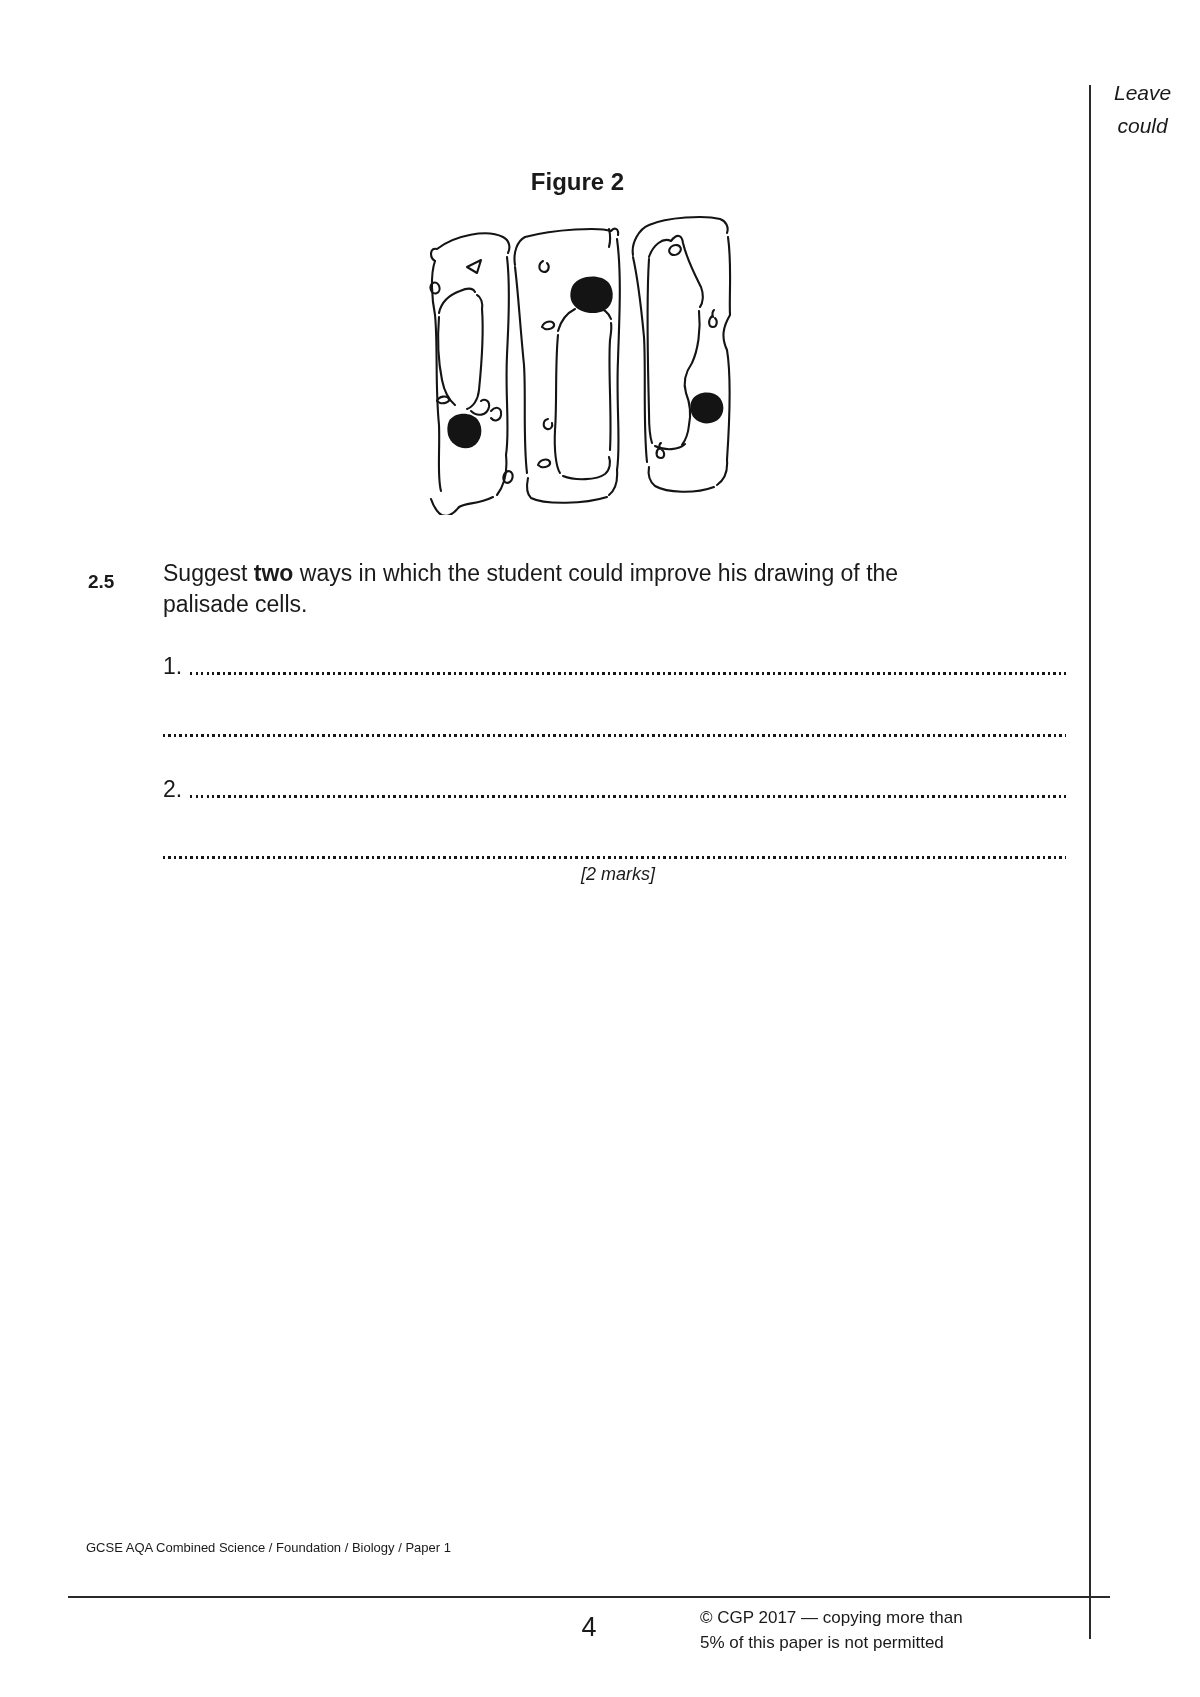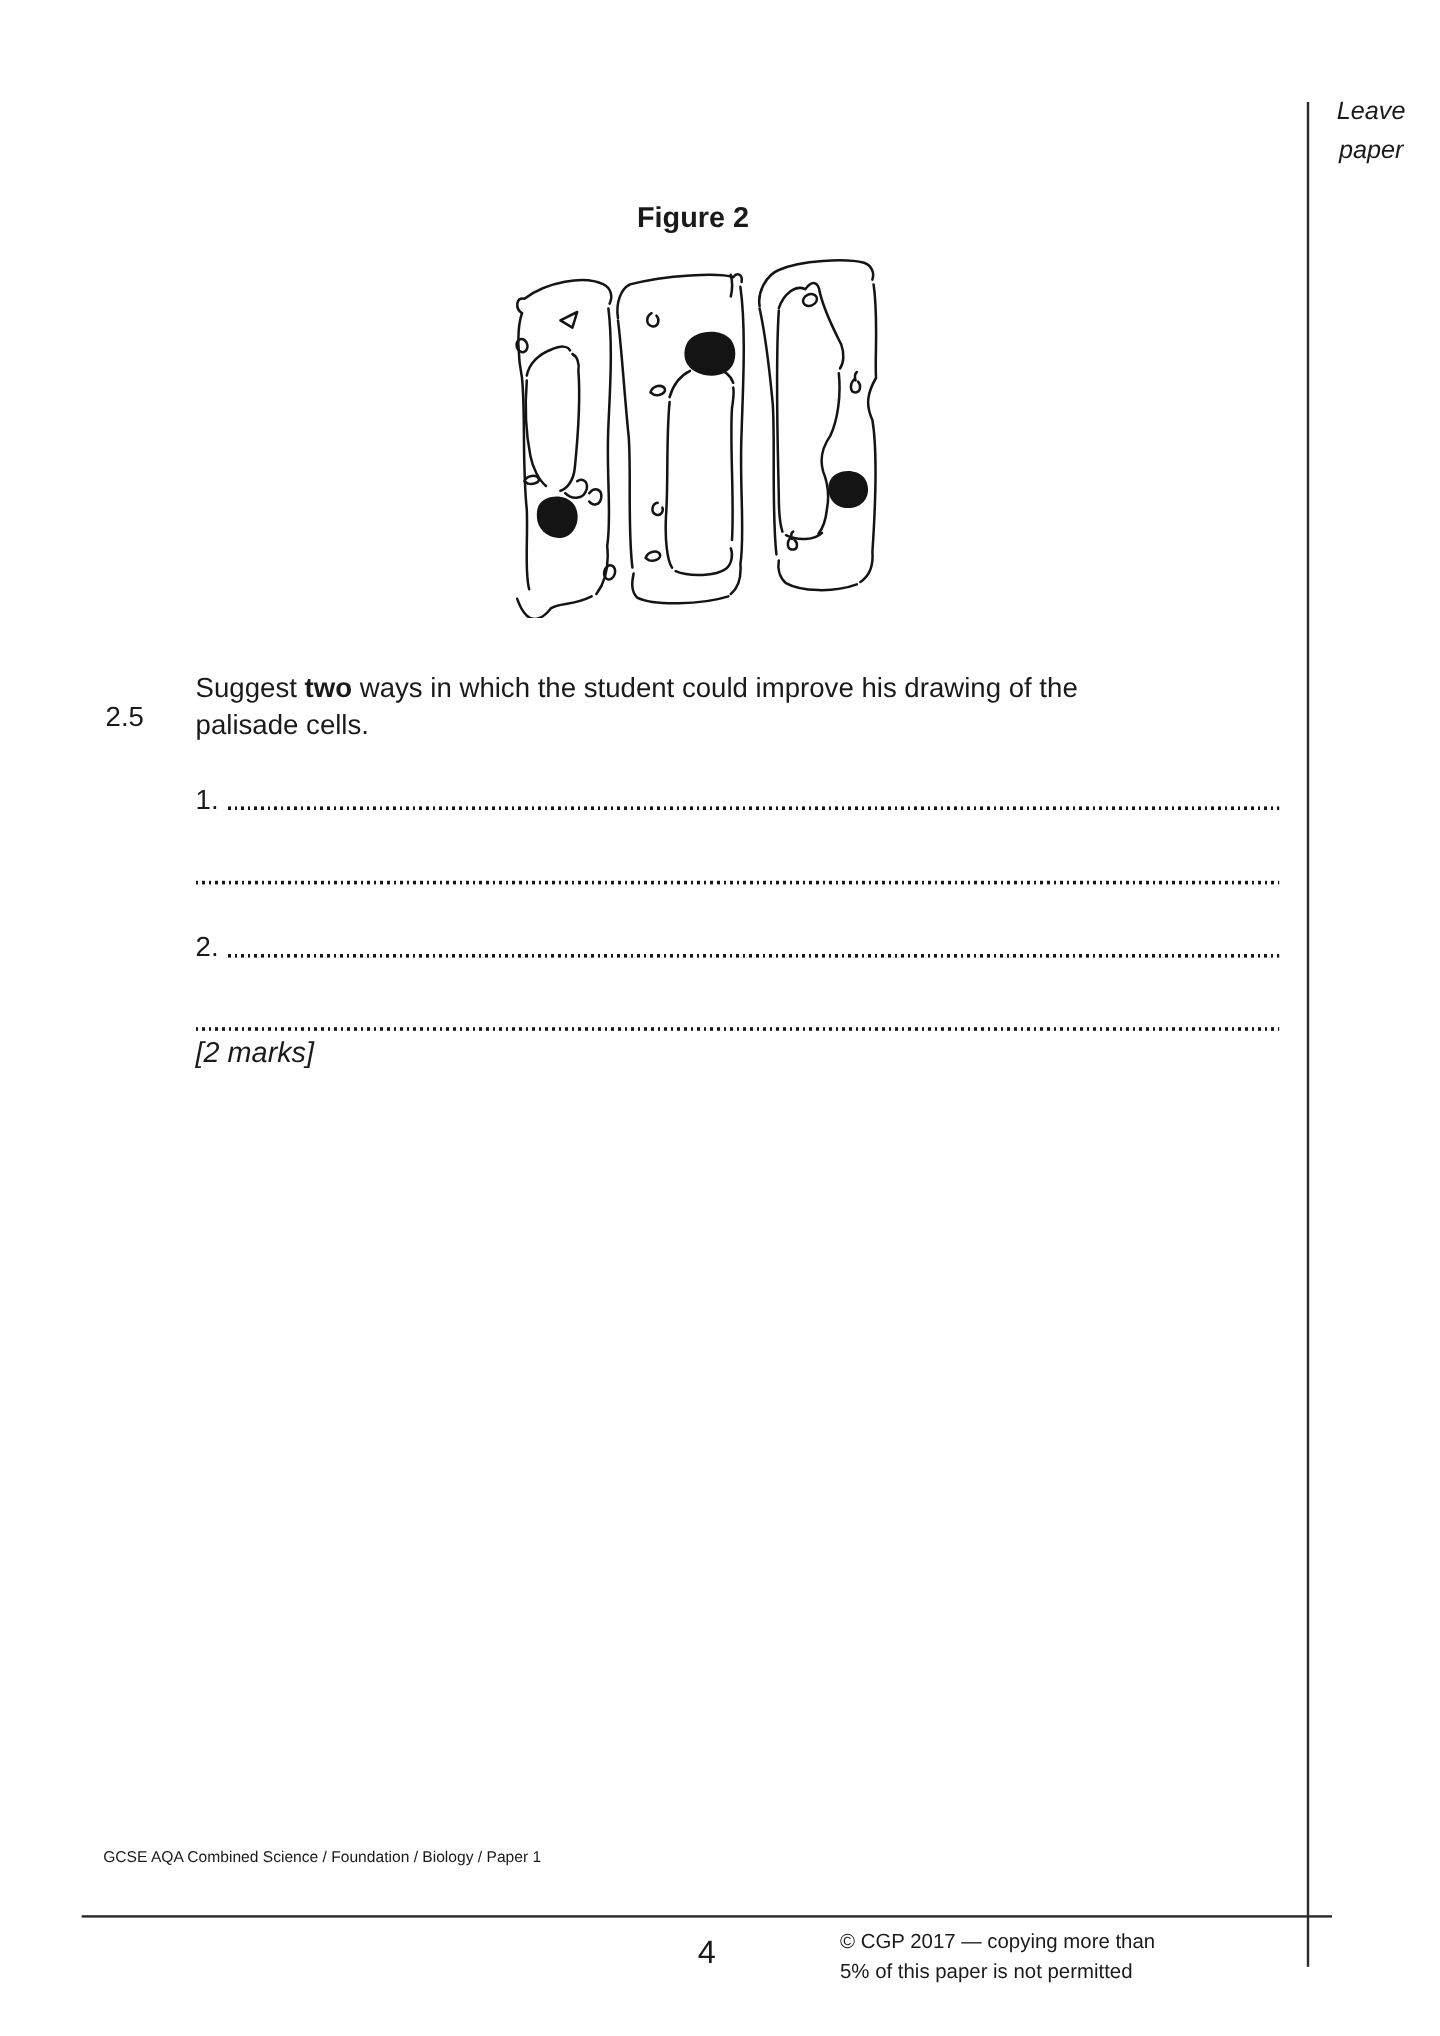--- a/index.html
+++ b/index.html
@@ -12,47 +12,47 @@
   .intro{left:163px;top:80px;width:800px;font-size:23px;line-height:31px;}
   .b{font-weight:bold;}
   
   .leave-note{left:1114px;top:76px;font-size:21px;line-height:33px;font-style:italic;text-align:center;}
   .vrule{left:1089px;top:85px;width:2px;height:1554px;background:#2a2a2a;}
   .hrule{left:68px;top:1596px;width:1042px;height:2px;background:#2a2a2a;}
   
   .fig-title{left:415px;top:168px;width:325px;text-align:center;font-size:24px;font-weight:bold;}
   .fig-svg{left:415px;top:215px;}
   
-  .qnum{left:88px;top:584px;width:70px;font-size:23px;font-weight:normal;}
+  .qnum{left:88px;top:571px;width:70px;font-size:19px;font-weight:bold;}
   .qtext{left:163px;top:558px;width:780px;font-size:23px;line-height:31px;}
   
   .arow{left:163px;width:903px;height:26px;display:flex;align-items:flex-end;font-size:23px;}
   .alabel{line-height:24px;flex:none;}
   .dots{
     flex:1;height:3px;margin:0 0 3px 8px;
     background-image:repeating-linear-gradient(90deg,#161616 0 2.2px,transparent 2.2px 5.5px);
     background-position:0 50%;
   }
   .dots.full{margin-left:0;}
   .row1{top:652px;} .row2{top:714px;} .row3{top:775px;} .row4{top:836px;}
-  .marks{left:163px;top:864px;width:910px;text-align:left;font-size:24px;font-style:italic;}
+  .marks{left:163px;top:864px;width:910px;text-align:center;font-size:18px;font-style:italic;}
   
   .foot-left{left:86px;top:1540px;font-size:13px;}
   .foot-page{left:539px;top:1612px;width:100px;text-align:center;font-size:27px;}
   .foot-right{left:700px;top:1605px;width:373px;text-align:left;font-size:17px;line-height:25px;}
   svg .ln{fill:none;stroke:#141414;stroke-width:2.1;stroke-linecap:round;stroke-linejoin:round;}
   svg .fl{fill:#141414;stroke:none;}
 </style>
 </head>
 <body>
 
 <div class="abs vrule"></div>
 <div class="abs leave-note">
   <div>Leave</div>
-  <div>paper</div>
+  <div>could</div>
 </div>
 
 <div class="abs intro">
 </div>
 
 <div class="abs fig-title">Figure 2</div>
 
 <svg class="abs fig-svg" width="325" height="300" viewBox="0 0 325 300">
 
   <path class="ln" d="M20,46 C14,42 15,32 22,34 C40,20 72,14 88,22 C94,25 96,32 93,38"></path>

